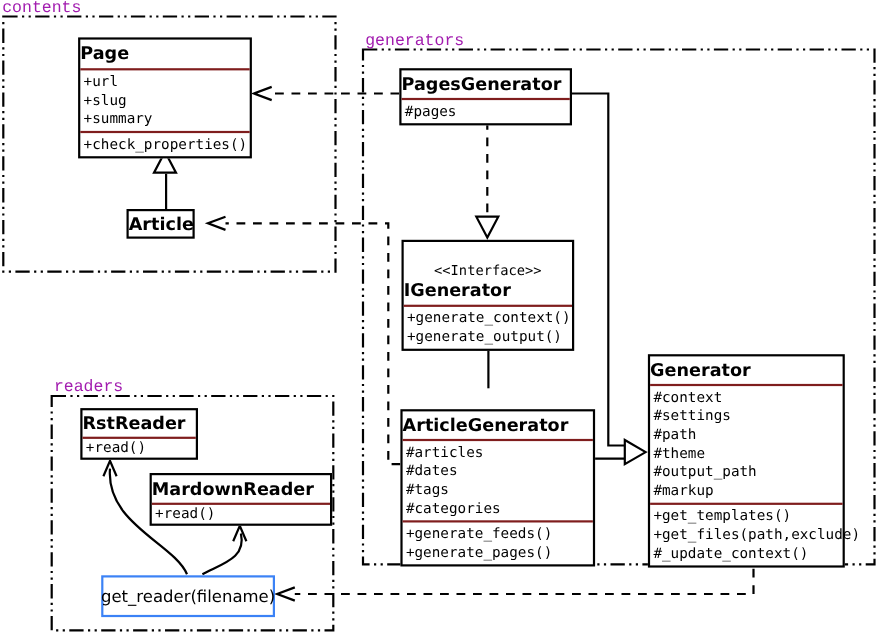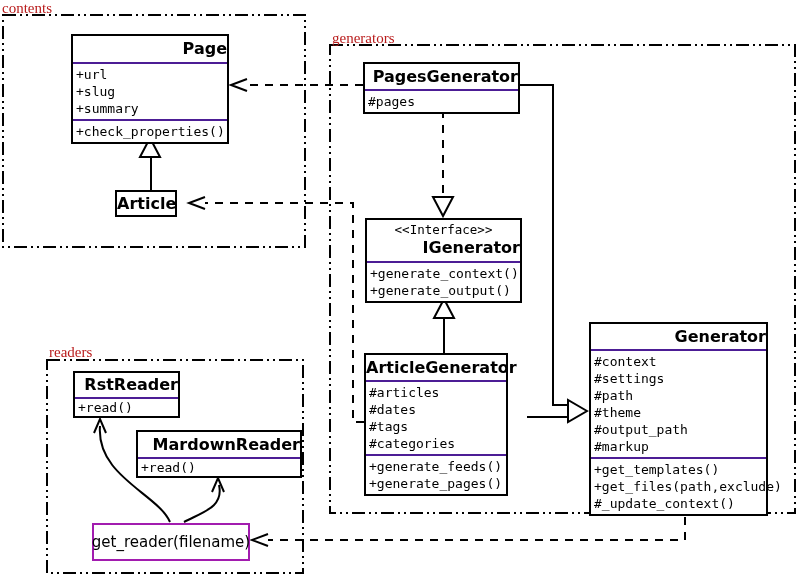--- a/index.html
+++ b/index.html
@@ -2,42 +2,42 @@
 <html><head>
 <meta charset="utf-8">
 <style>
   html,body{margin:0;padding:0;background:#ffffff;}
   .canvas{
     position:relative;width:803px;height:579px;background:#ffffff;
     font-family:"DejaVu Sans",sans-serif;color:#000;overflow:hidden;
   }
   svg.edges{position:absolute;left:0;top:0;width:803px;height:579px;}
   .pkg-label{
-    position:absolute;font-size:15px;line-height:16px;color:#b91c1c;
-    font-family:Liberation Serif, serif;
+    position:absolute;font-size:15px;line-height:16px;color:#a21caf;
+    font-family:Liberation Mono, monospace;
   }
   .cls{
     position:absolute;background:#ffffff;border:2px solid #000;
     box-sizing:border-box;
   }
   .cls-title{
-    font-weight:bold;text-align:right;font-size:16px;
+    font-weight:bold;text-align:left;font-size:16px;
     font-family:"DejaVu Sans",sans-serif;white-space:nowrap;
   }
   .stereotype{
     text-align:center;font-size:12.5px;line-height:15px;
     font-family:"DejaVu Sans Mono",monospace;white-space:nowrap;
   }
-  .cls-sec{border-top:2px solid #4c1d95;padding:2px 0 2px 0;}
+  .cls-sec{border-top:2px solid #7f1d1d;padding:2px 0 2px 0;}
   .member{
     height:17px;line-height:17px;font-size:13px;padding-left:3px;
     font-family:"DejaVu Sans Mono",monospace;white-space:nowrap;
   }
   .plainbox{
-    position:absolute;background:#ffffff;border:2px solid #a21caf;
+    position:absolute;background:#ffffff;border:2px solid #3b82f6;
     box-sizing:border-box;display:flex;align-items:center;justify-content:center;
     font-size:15px;font-family:"DejaVu Sans",sans-serif;
   }
 </style>
 </head>
 <body>
 
 <div class="canvas">
 
   <svg class="edges">
@@ -95,29 +95,29 @@
   </div>
 
   <div class="cls" style="left:363px;top:62px;width:157px">
     <div class="cls-title" style="line-height:25px">PagesGenerator</div>
     <div class="cls-sec">
       <div class="member">#pages</div>
     </div>
   </div>
 
   <div class="cls" style="left:365px;top:218px;width:157px">
-    <div class="stereotype" style="padding-top:2px">&lt;&lt;Interface&gt;&gt;</div>
+    <div class="stereotype" style="padding-top:18px">&lt;&lt;Interface&gt;&gt;</div>
     <div class="cls-title" style="line-height:22px;padding-bottom:2px">IGenerator</div>
     <div class="cls-sec">
       <div class="member">+generate_context()</div>
       <div class="member">+generate_output()</div>
     </div>
   </div>
 
-  <div class="cls" style="left:364px;top:353px;width:144px">
+  <div class="cls" style="left:364px;top:372px;width:177px">
     <div class="cls-title" style="line-height:25px">ArticleGenerator</div>
     <div class="cls-sec">
       <div class="member">#articles</div>
       <div class="member">#dates</div>
       <div class="member">#tags</div>
       <div class="member">#categories</div>
     </div>
     <div class="cls-sec">
       <div class="member">+generate_feeds()</div>
       <div class="member">+generate_pages()</div>

